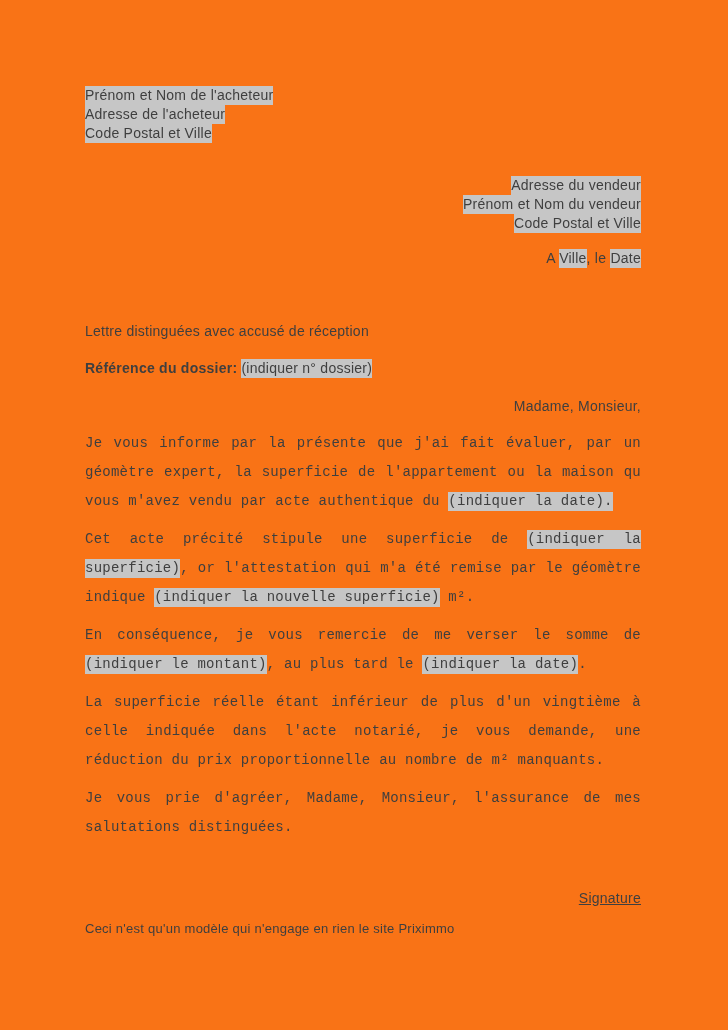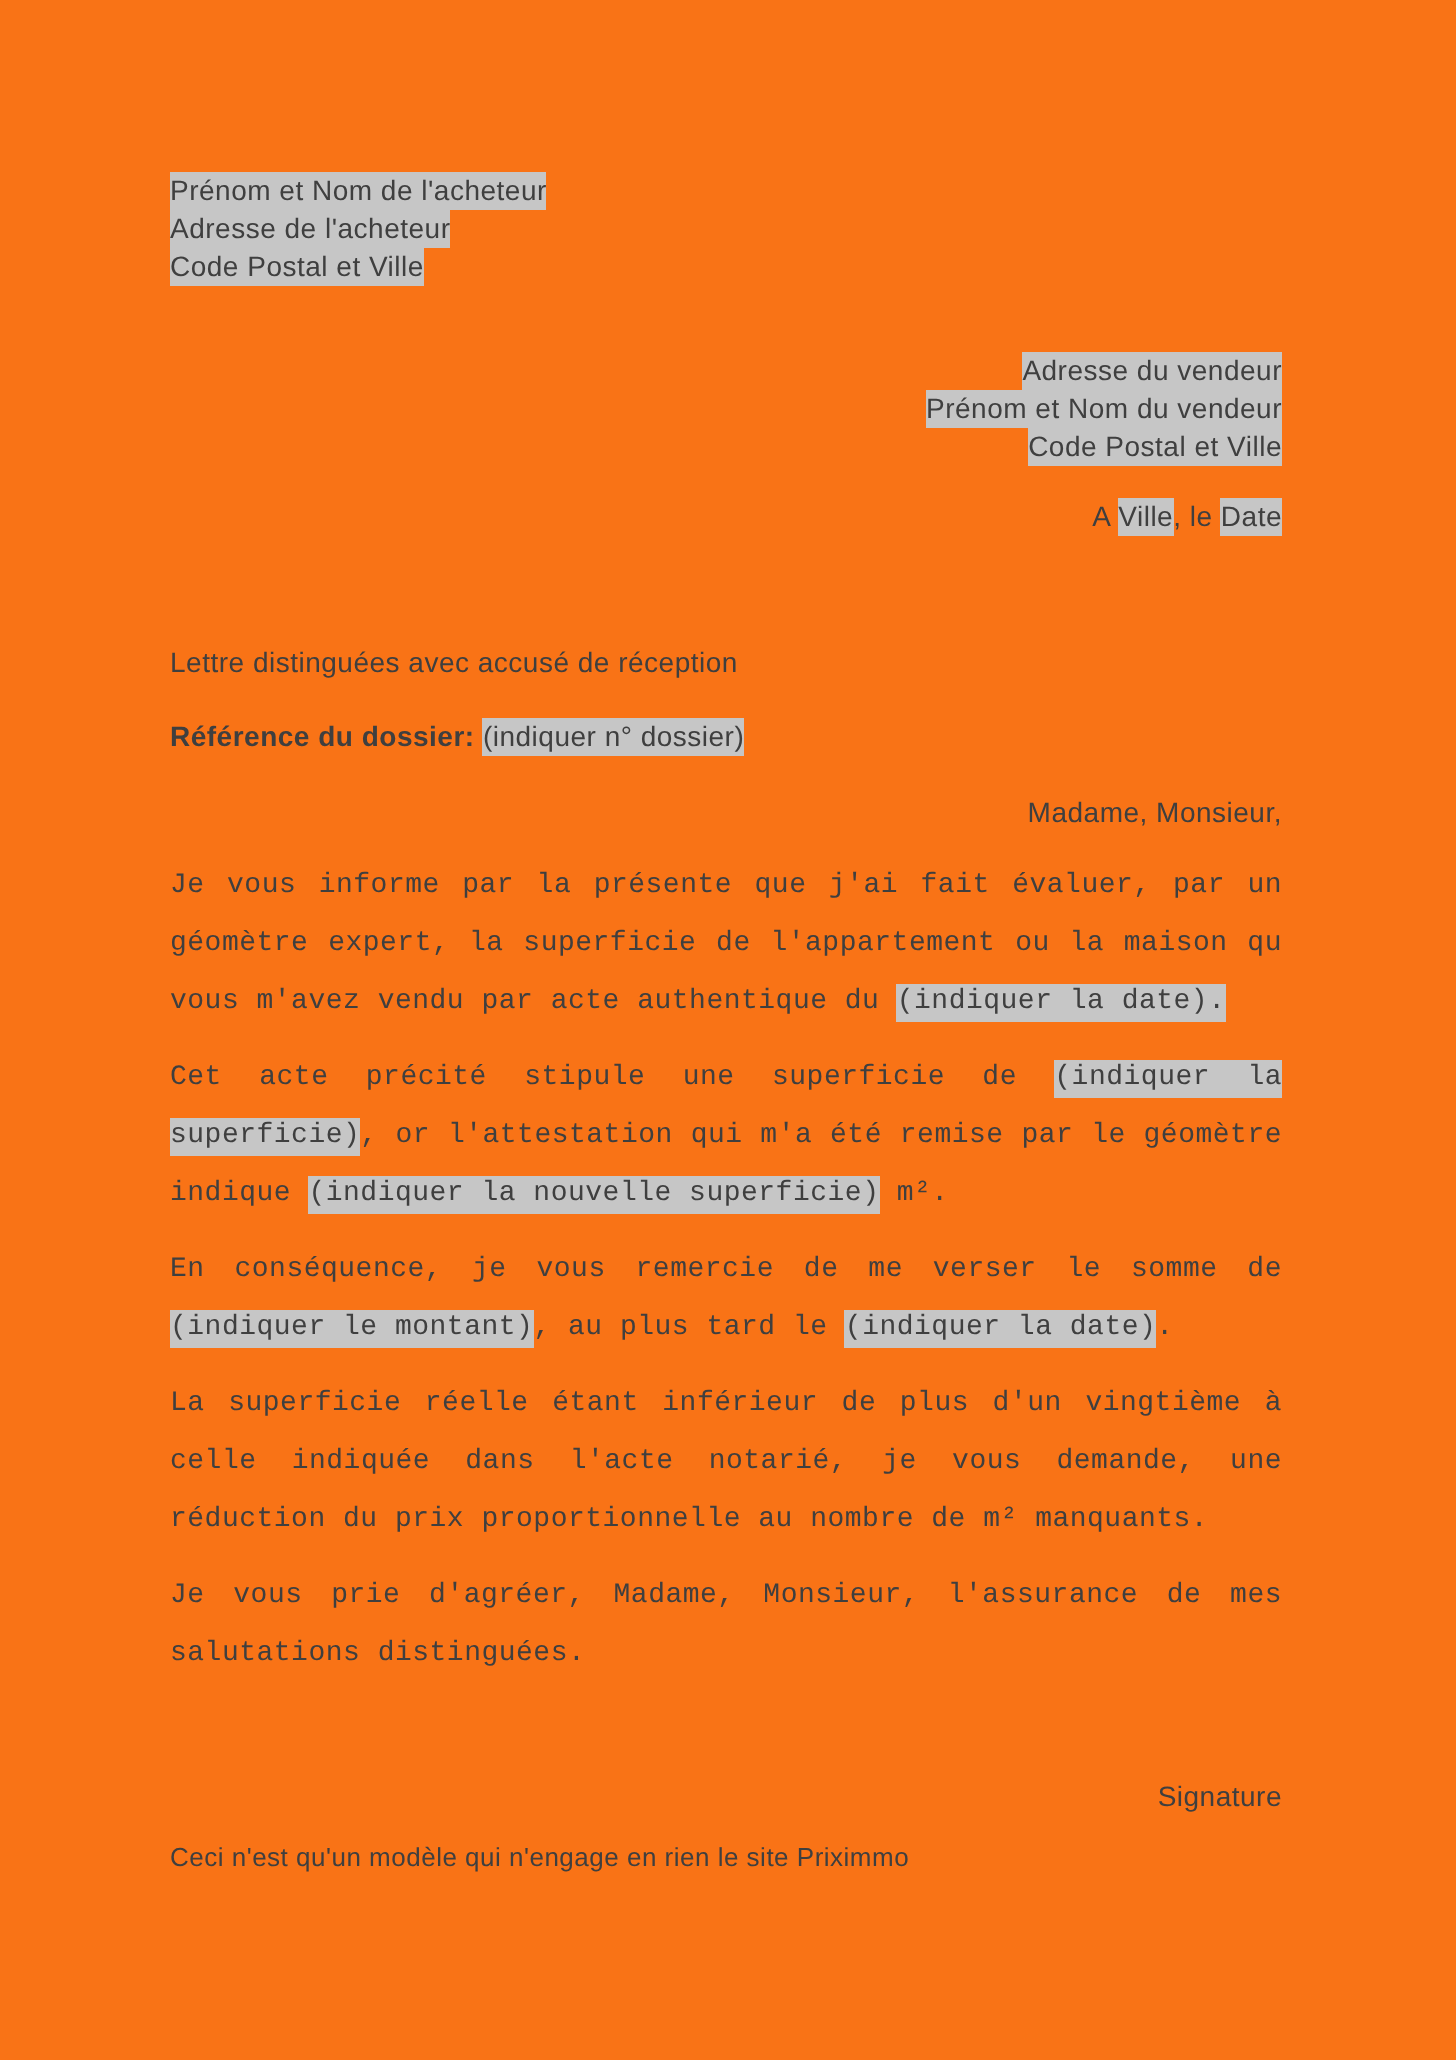--- a/index.html
+++ b/index.html
@@ -59,20 +59,21 @@
   .para {
     margin: 0 0 9px 0;
     line-height: 29px;
     text-align: justify;
     font-family: Liberation Mono, monospace;
   }
   .signature-block {
     text-align: right;
     margin-top: 46px;
     line-height: 21px;
+    text-decoration: underline;
   }
   .footer-note {
     position: absolute;
     left: 85px;
     top: 920px;
     font-size: 13px;
     line-height: 18px;
   }
 </style>
 </head>

